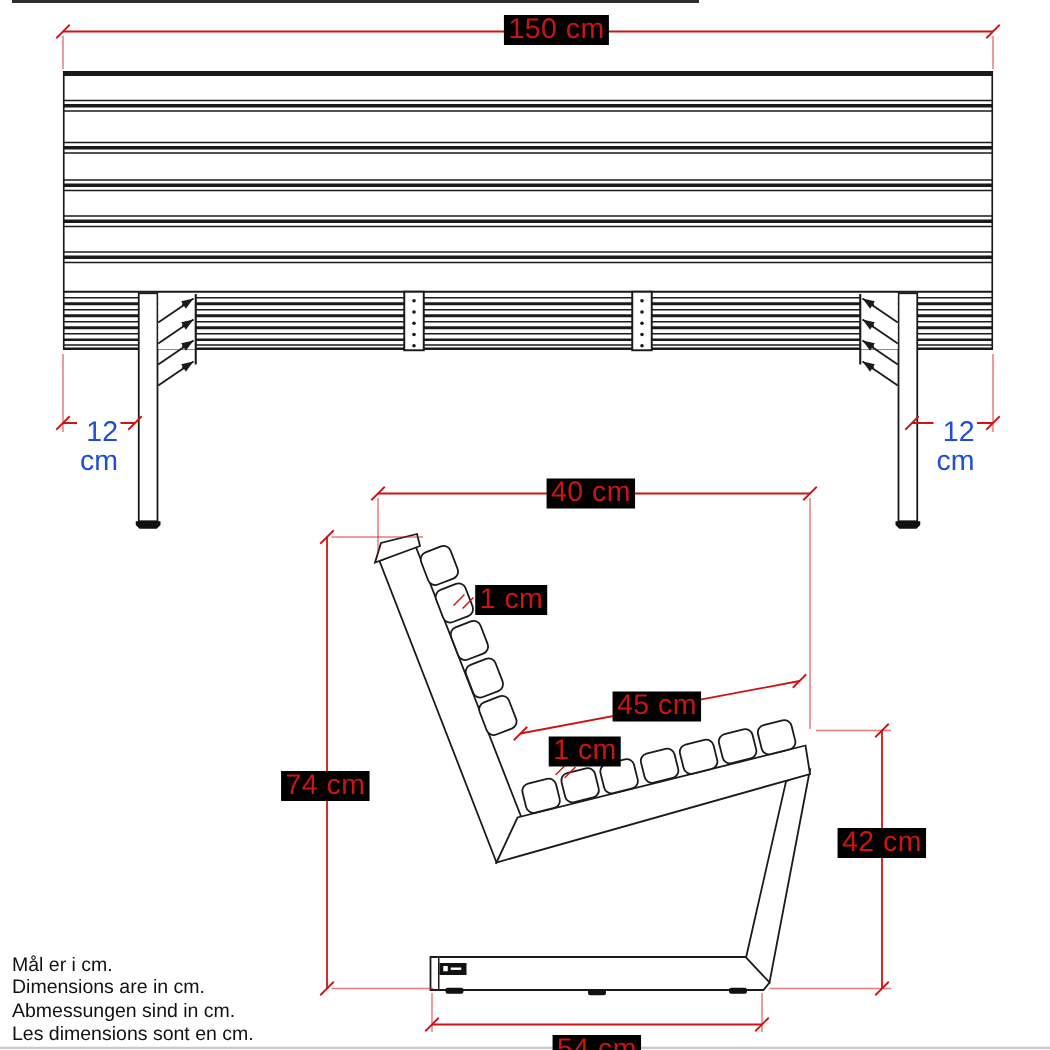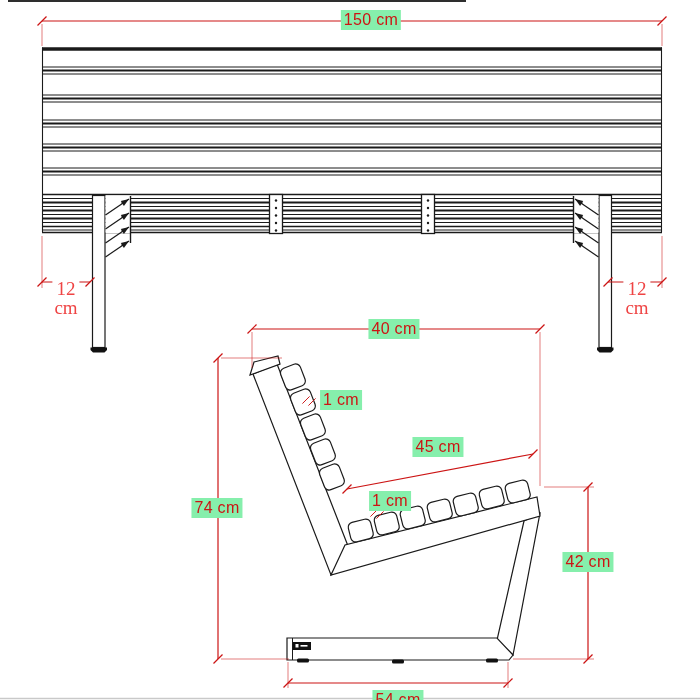--- a/index.html
+++ b/index.html
@@ -1,22 +1,22 @@
 <!DOCTYPE html>
 <html><head>
 <meta charset="utf-8">
 <style>
   html,body{margin:0;padding:0;background:#fff;}
   .canvas{position:relative;width:700px;height:700px;background:#fff;overflow:hidden;
           font-family:"Liberation Sans",sans-serif;}
   .canvas svg{position:absolute;left:0;top:0;}
-  .dim{position:absolute;transform:translate(-50%,-50%);font-size:16px;letter-spacing:.3px;
-       color:#cc1414;background:#86efac;padding:0 3px;white-space:nowrap;line-height:20px;}
-  .dim-stack{position:absolute;transform:translate(-50%,-50%);font-size:19px;color:#ef4444;
-       background:#fff;padding:0 2px;text-align:center;line-height:19px;font-family:Liberation Serif, serif;}
+  .dim{position:absolute;transform:translate(-50%,-50%);font-size:19px;letter-spacing:.3px;
+       color:#cc1414;background:#000000;padding:0 3px;white-space:nowrap;line-height:20px;}
+  .dim-stack{position:absolute;transform:translate(-50%,-50%);font-size:19px;color:#1d4ed8;
+       background:#fff;padding:0 2px;text-align:right;line-height:19px;}
   .dim-stack span{display:block;}
   .notes{position:absolute;left:8px;top:635px;font-size:13px;line-height:15.3px;color:#111;}
 </style>
 </head>
 <body>
 
 <div class="canvas">
 
 <svg width="700" height="700" viewBox="0 0 700 700">
   <defs>
@@ -238,21 +238,27 @@
 <div class="dim-stack" style="left:66px;top:298px">
   <span>12</span>
   <span>cm</span>
 </div>
 <div class="dim-stack" style="left:637px;top:298px">
   <span>12</span>
   <span>cm</span>
 </div>
 
 <div class="dim" style="left:394px;top:329px">40 cm</div>
-<div class="dim" style="left:217px;top:508px">74 cm</div>
-<div class="dim" style="left:438px;top:447px">45 cm</div>
+<div class="dim" style="left:217px;top:524px">74 cm</div>
+<div class="dim" style="left:438px;top:471px">45 cm</div>
 <div class="dim" style="left:341px;top:400px">1 cm</div>
 <div class="dim" style="left:390px;top:501px">1 cm</div>
 <div class="dim" style="left:588px;top:562px">42 cm</div>
 <div class="dim" style="left:398px;top:700px">54 cm</div>
 
+<div class="notes">
+  <div>Mål er i cm.</div>
+  <div>Dimensions are in cm.</div>
+  <div>Abmessungen sind in cm.</div>
+  <div>Les dimensions sont en cm.</div>
+</div>
 
 </div>
 
 </body></html>

